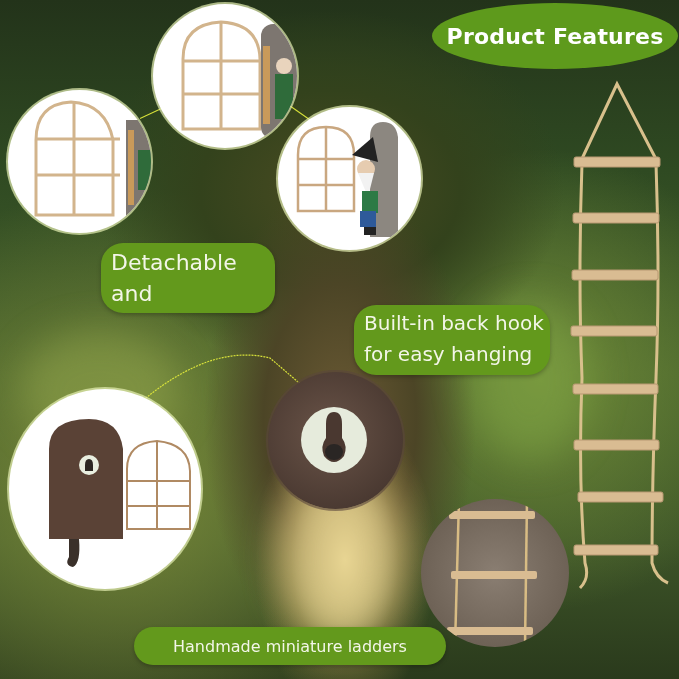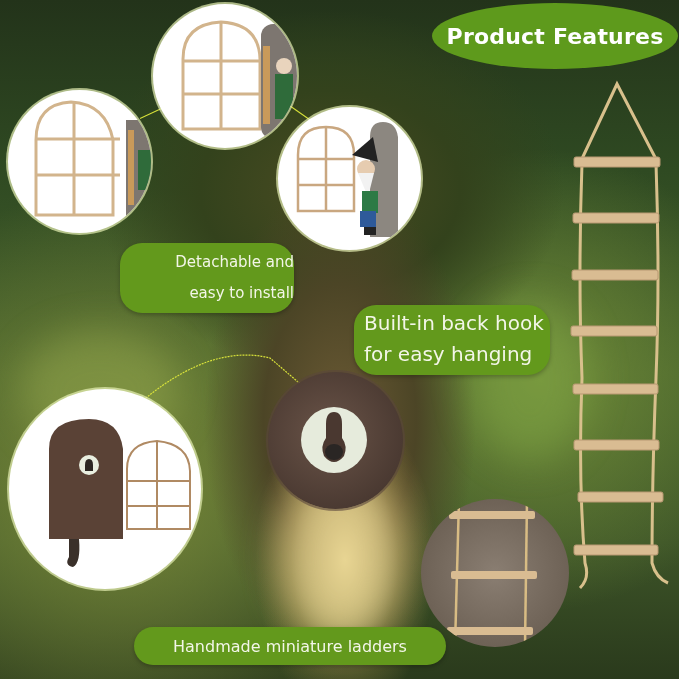--- a/index.html
+++ b/index.html
@@ -82,23 +82,22 @@
       <path d="M92 130 L92 30 Q92 15 105 15 Q118 15 120 30 L120 130 Z" fill="#8c8780"></path>
       <path d="M74 48 L95 30 L100 55 Z" fill="#222"></path>
       <circle cx="88" cy="62" r="9" fill="#e6ccb0"></circle>
       <path d="M80 66 L96 66 L90 90 Z" fill="#f2f2f2"></path>
       <rect x="84" y="84" width="16" height="22" fill="#2c7a45"></rect>
       <rect x="82" y="104" width="16" height="16" fill="#2e5a9a"></rect>
       <rect x="86" y="120" width="12" height="8" fill="#222"></rect>
     </svg>
   </div>
 
-  <div class="ribbon" style="left:120px;top:243px;width:174px;height:70px;padding:4px 0 0 10px;box-sizing:border-box;font-size:15px;line-height:31px;text-align:right;">
+  <div class="ribbon" style="left:101px;top:243px;width:174px;height:70px;padding:4px 0 0 10px;box-sizing:border-box;font-size:22px;line-height:31px;">
     <div>Detachable and</div>
-    <div>easy to install</div>
   </div>
 
   <div class="ribbon" style="left:354px;top:305px;width:196px;height:70px;padding:3px 0 0 10px;box-sizing:border-box;font-size:20px;line-height:31px;">
     <div>Built-in back hook</div>
     <div>for easy hanging</div>
   </div>
 
   <div class="circle" style="left:9px;top:389px;width:192px;height:200px;">
     <svg width="192" height="200">
       <path d="M40 150 L40 60 Q40 30 80 30 Q110 30 114 60 L114 150 Z" fill="#5a4236"></path>

